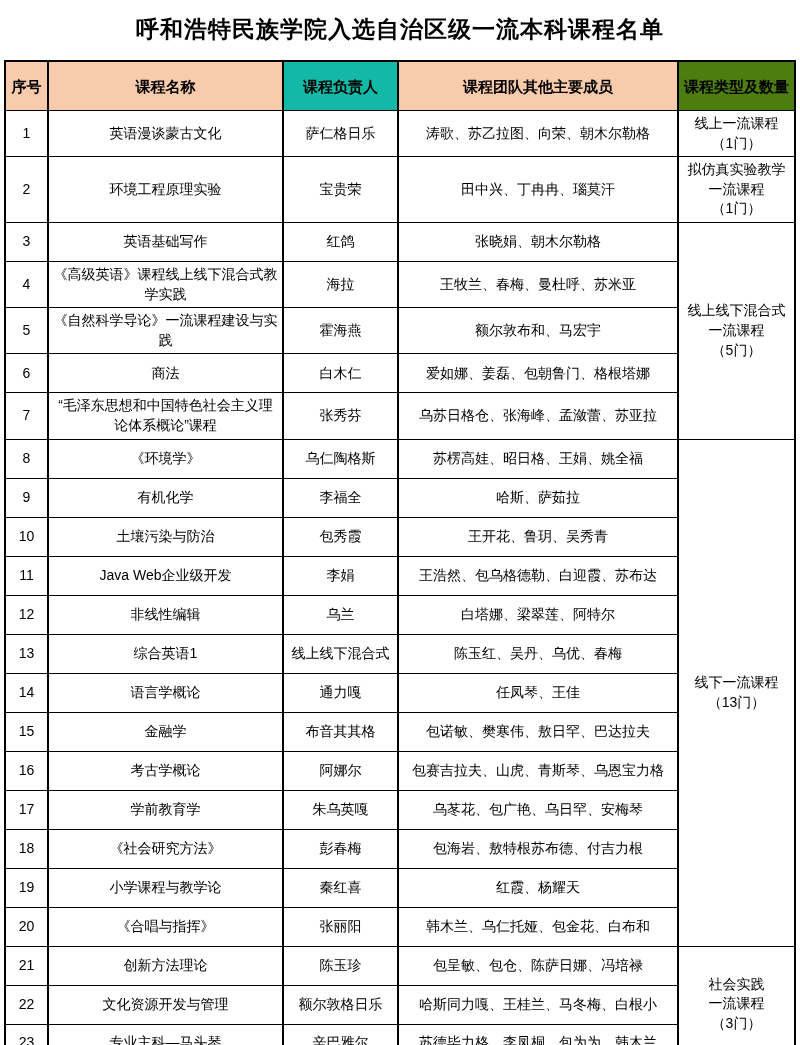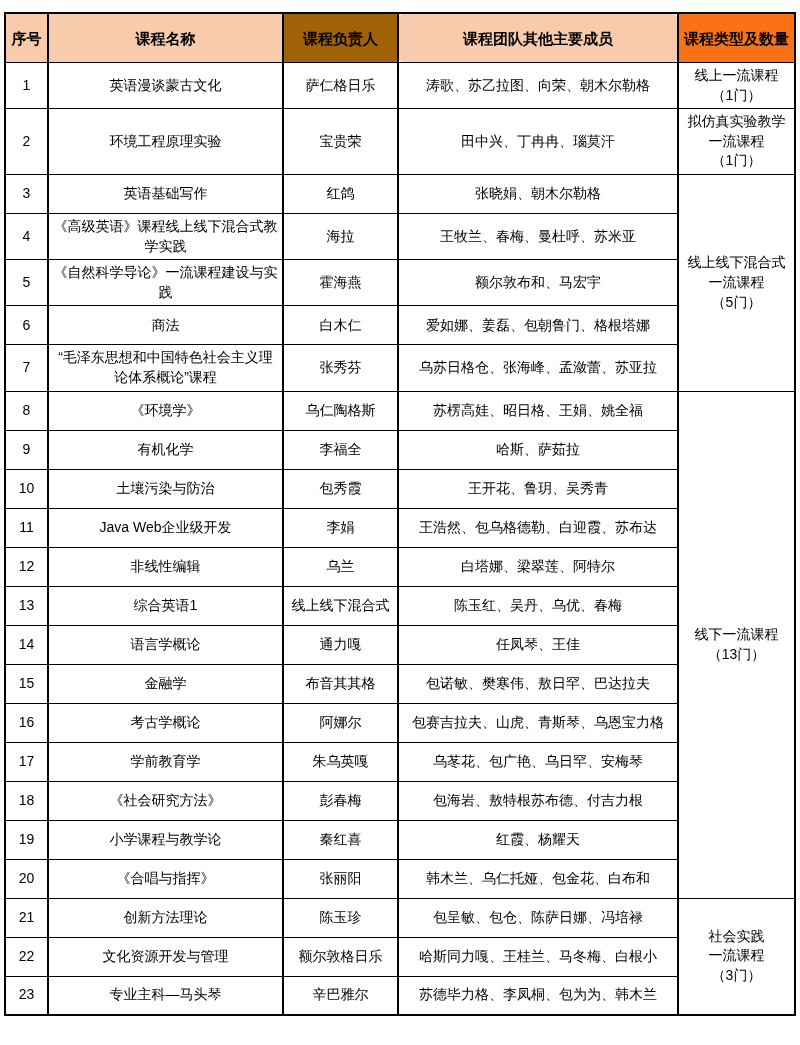--- a/index.html
+++ b/index.html
@@ -54,36 +54,37 @@
     font-weight: bold;
   }
   tbody tr { height: 39px; }
   td.cell-no { font-size: 14px; }
   td.cell-type { font-size: 14px; }
 </style>
 </head>
 <body>
 
 <div class="page">
+  <h1 class="title">呼和浩特民族学院入选自治区级一流本科课程名单</h1>
 
   <table class="course-table">
     <colgroup>
       <col class="c-no">
         <col class="c-course">
         <col class="c-leader">
         <col class="c-members">
         <col class="c-type">
     </colgroup>
     <thead>
       <tr id="header-row">
           <th style="background: rgb(248, 203, 173); margin-top: 30px;">序号</th>
           <th style="background: rgb(248, 203, 173); text-align: center;">课程名称</th>
-          <th style="background: #a16207;">课程负责人</th>
-          <th style="background: rgb(248, 203, 173); border-radius: 8px;">课程团队其他主要成员</th>
-          <th style="background: #f97316; margin-top: 48px;">课程类型及数量</th>
+          <th style="background: #14b8a6;">课程负责人</th>
+          <th style="background: rgb(248, 203, 173);">课程团队其他主要成员</th>
+          <th style="background: #4d7c0f; margin-top: 48px;">课程类型及数量</th>
         </tr>
     </thead>
     <tbody id="table-body">
         <tr>
           <td class="cell-no">1</td>
           <td class="cell-course">英语漫谈蒙古文化</td>
           <td class="cell-leader">萨仁格日乐</td>
           <td class="cell-members">涛歌、苏乙拉图、向荣、朝木尔勒格</td>
           <td class="cell-type" rowspan="1"><span>线上一流课程</span><br><span>（1门）</span></td>
         </tr>

